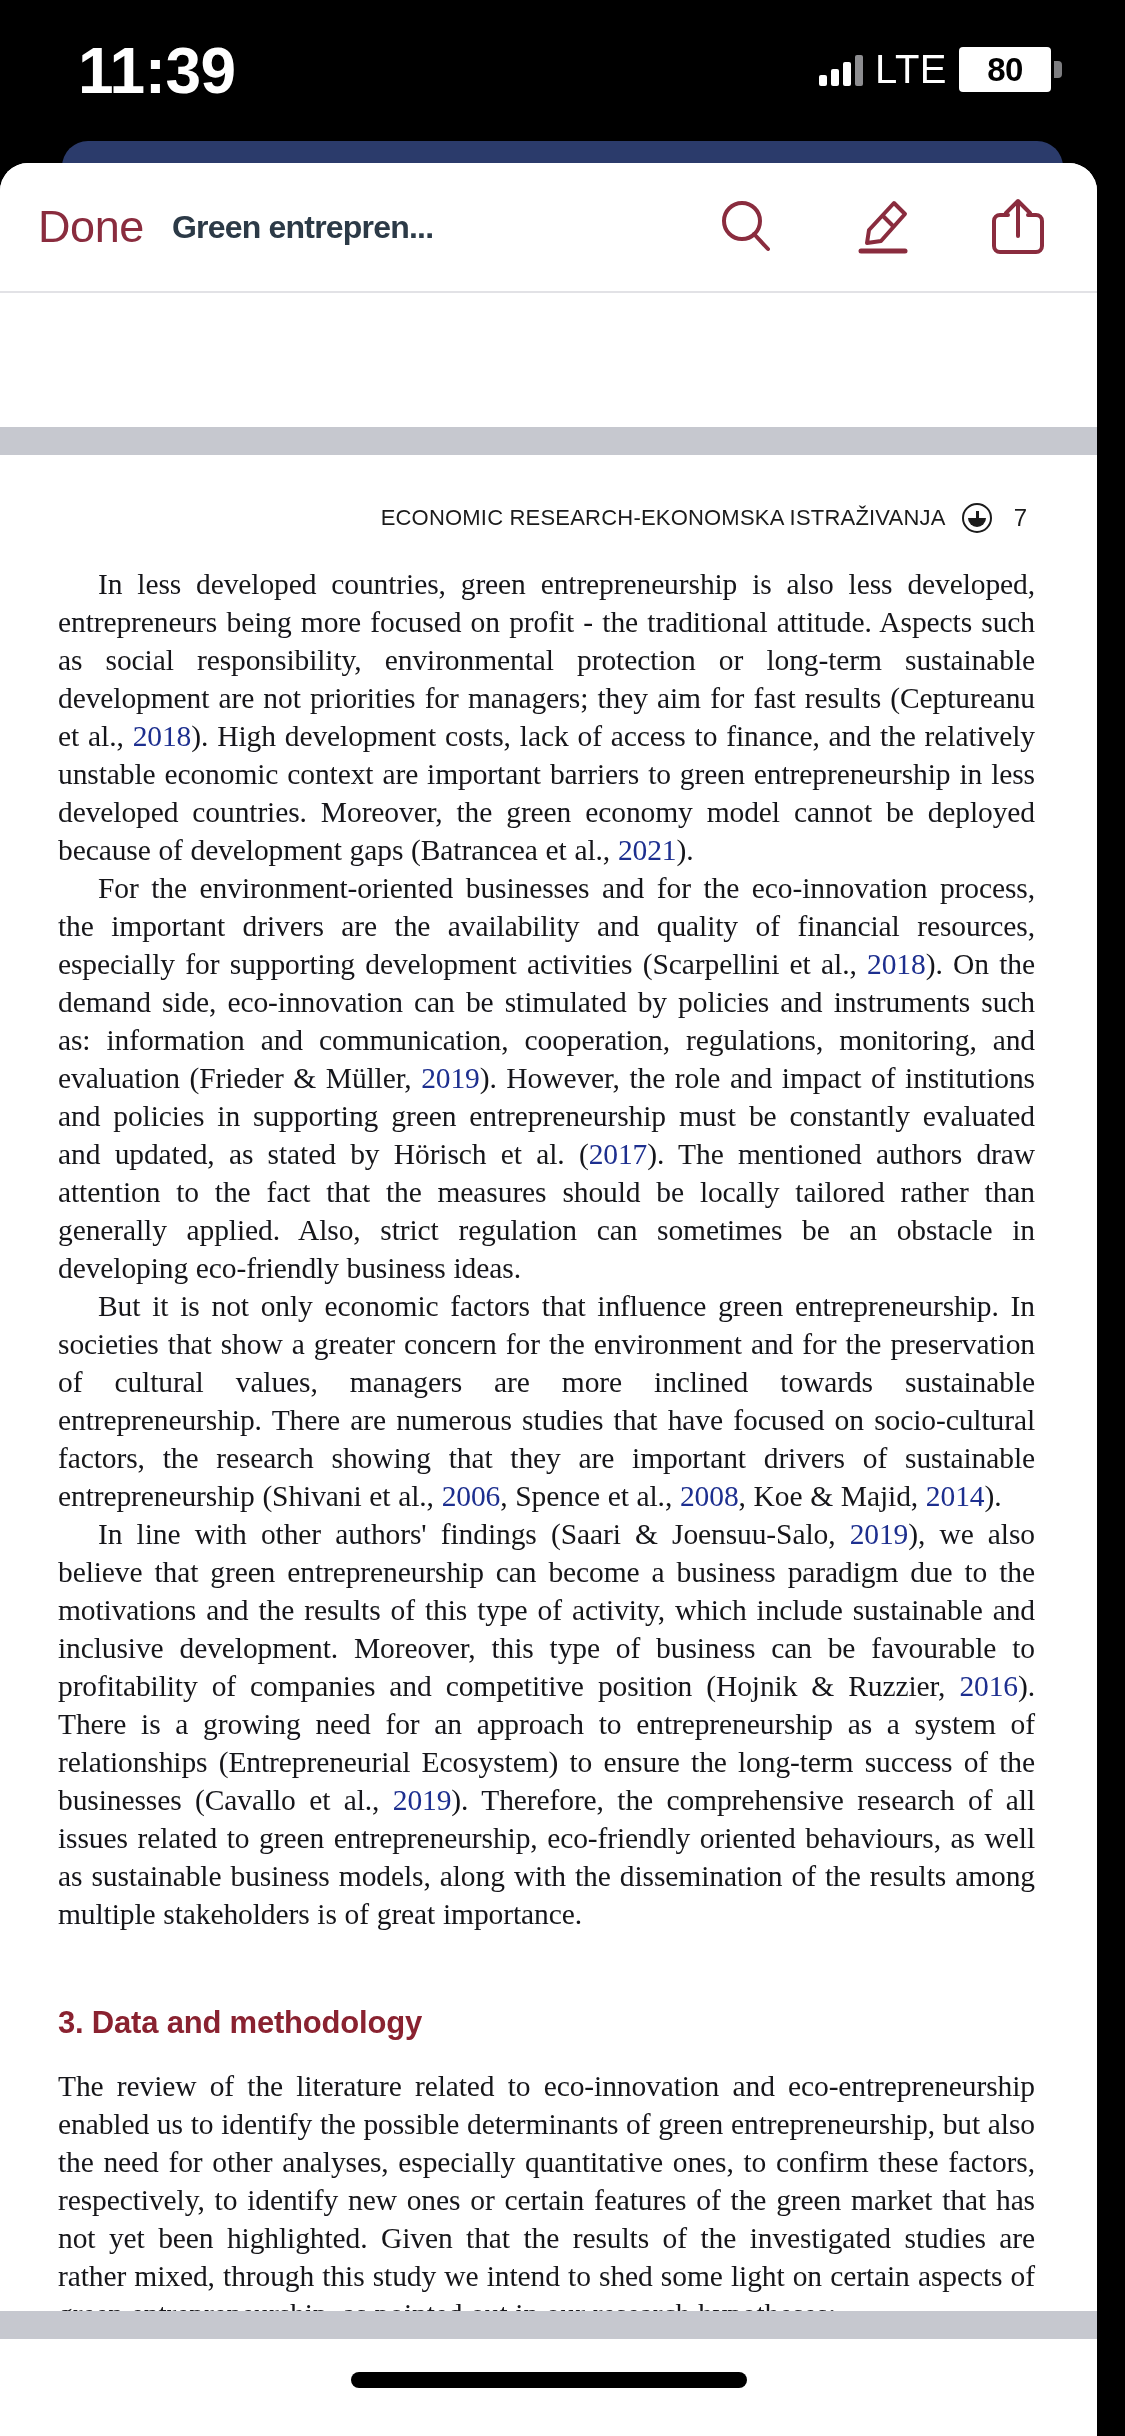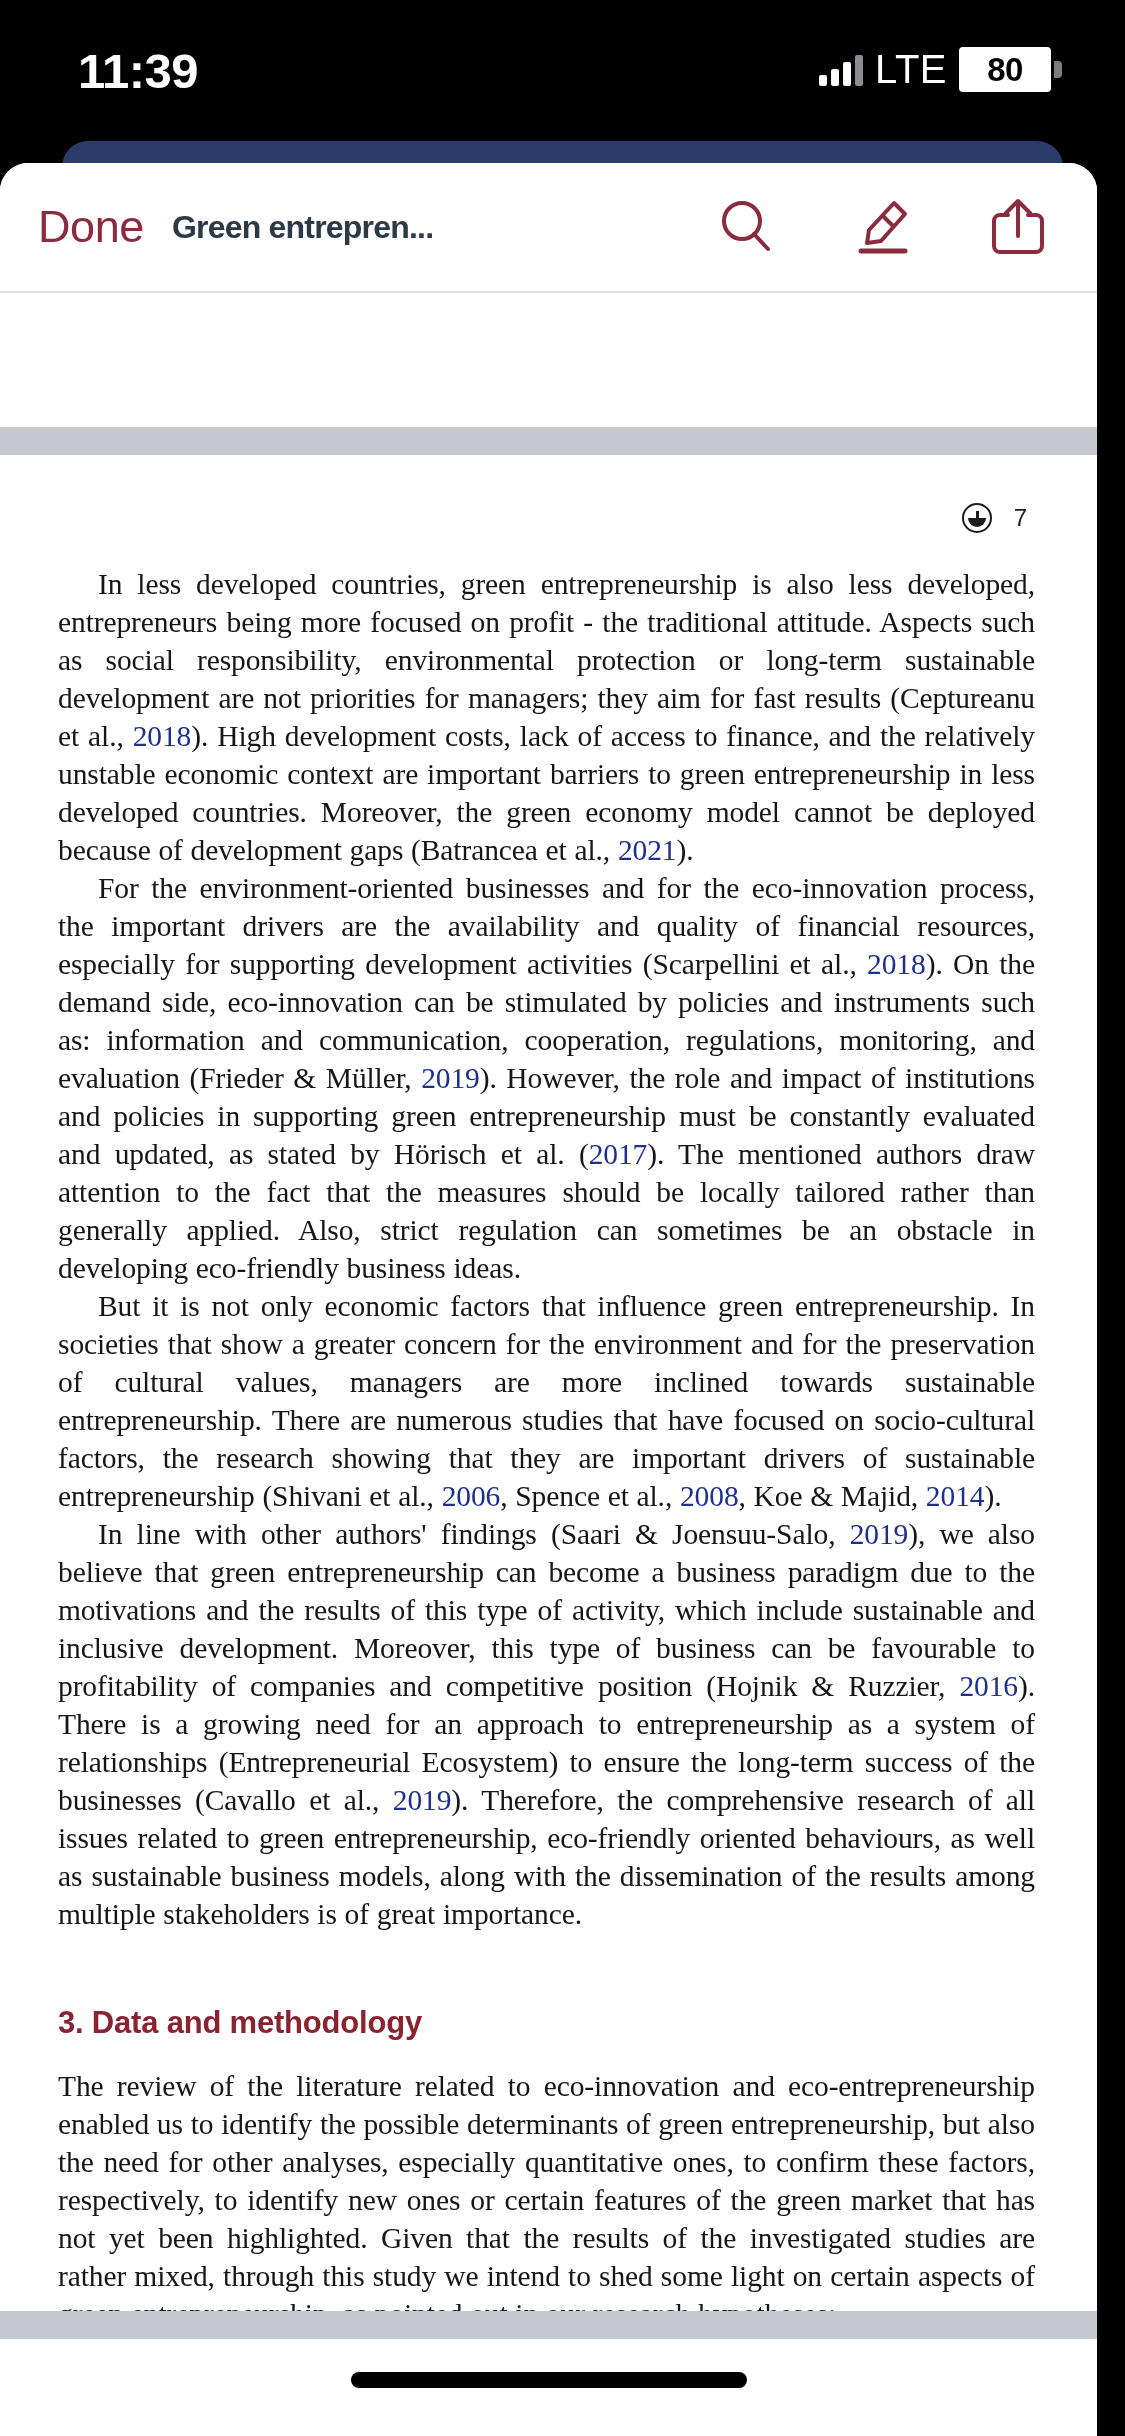--- a/index.html
+++ b/index.html
@@ -11,21 +11,21 @@
   }
 
   
   .status-bar{
     position:absolute; top:0; left:0; width:1125px; height:132px;
     display:flex; align-items:center; justify-content:space-between;
     padding:0 74px 0 78px;
     color:#fff;
   }
   .status-time{
-    font-size:49px; font-weight:600; letter-spacing:-0.5px;
+    font-size:64px; font-weight:600; letter-spacing:-0.5px;
     margin-top:10px;
   }
   .status-right{ display:flex; align-items:center; gap:8px; margin-top:7px;}
   .sig-bars{ display:flex; align-items:flex-end; gap:4px; height:32px;}
   .sig-bars i{ display:block; width:8px; background:#fff; border-radius:2px;}
   .sig-bars i:nth-child(1){height:11px;}
   .sig-bars i:nth-child(2){height:17px;}
   .sig-bars i:nth-child(3){height:24px;}
   .sig-bars i:nth-child(4){height:31px; background:#8d8d90;}
   .lte{ font-size:40px; font-weight:500; letter-spacing:0.5px; margin:0 4px;}
@@ -199,20 +199,21 @@
 
     </div>
   </div>
   <div class="toolbar-sep"></div>
 
   <div class="grey-band band-top"></div>
 
   <div class="pdf-page">
 
     <div class="page-header">
+      <div class="journal-name">ECONOMIC RESEARCH-EKONOMSKA ISTRAŽIVANJA</div>
       <div class="journal-logo"></div>
       <div class="page-num">7</div>
     </div>
 
     <div class="pdf-body">
       <div id="paragraph-list">
           <p><span>In less developed countries, green entrepreneurship is also less developed, entrepreneurs being more focused on profit - the traditional attitude. Aspects such as social responsibility, environmental protection or long-term sustainable development are not priorities for managers; they aim for fast results (Ceptureanu et al., </span><span class="cite">2018</span><span>). High development costs, lack of access to finance, and the relatively unstable economic context are important barriers to green entrepreneurship in less developed countries. Moreover, the green economy model cannot be deployed because of development gaps (Batrancea et al., </span><span class="cite">2021</span><span>).</span></p>
           <p><span>For the environment-oriented businesses and for the eco-innovation process, the important drivers are the availability and quality of financial resources, especially for supporting development activities (Scarpellini et al., </span><span class="cite">2018</span><span>). On the demand side, eco-innovation can be stimulated by policies and instruments such as: information and communication, cooperation, regulations, monitoring, and evaluation (Frieder &amp; Müller, </span><span class="cite">2019</span><span>). However, the role and impact of institutions and policies in supporting green entrepreneurship must be constantly evaluated and updated, as stated by Hörisch et al. (</span><span class="cite">2017</span><span>). The mentioned authors draw attention to the fact that the measures should be locally tailored rather than generally applied. Also, strict regulation can sometimes be an obstacle in developing eco-friendly business ideas.</span></p>
           <p><span>But it is not only economic factors that influence green entrepreneurship. In societies that show a greater concern for the environment and for the preservation of cultural values, managers are more inclined towards sustainable entrepreneurship. There are numerous studies that have focused on socio-cultural factors, the research showing that they are important drivers of sustainable entrepreneurship (Shivani et al., </span><span class="cite">2006</span><span>, Spence et al., </span><span class="cite">2008</span><span>, Koe &amp; Majid, </span><span class="cite">2014</span><span>).</span></p>
           <p><span>In line with other authors' findings (Saari &amp; Joensuu-Salo, </span><span class="cite">2019</span><span>), we also believe that green entrepreneurship can become a business paradigm due to the motivations and the results of this type of activity, which include sustainable and inclusive development. Moreover, this type of business can be favourable to profitability of companies and competitive position (Hojnik &amp; Ruzzier, </span><span class="cite">2016</span><span>). There is a growing need for an approach to entrepreneurship as a system of relationships (Entrepreneurial Ecosystem) to ensure the long-term success of the businesses (Cavallo et al., </span><span class="cite">2019</span><span>). Therefore, the comprehensive research of all issues related to green entrepreneurship, eco-friendly oriented behaviours, as well as sustainable business models, along with the dissemination of the results among multiple stakeholders is of great importance.</span></p>

